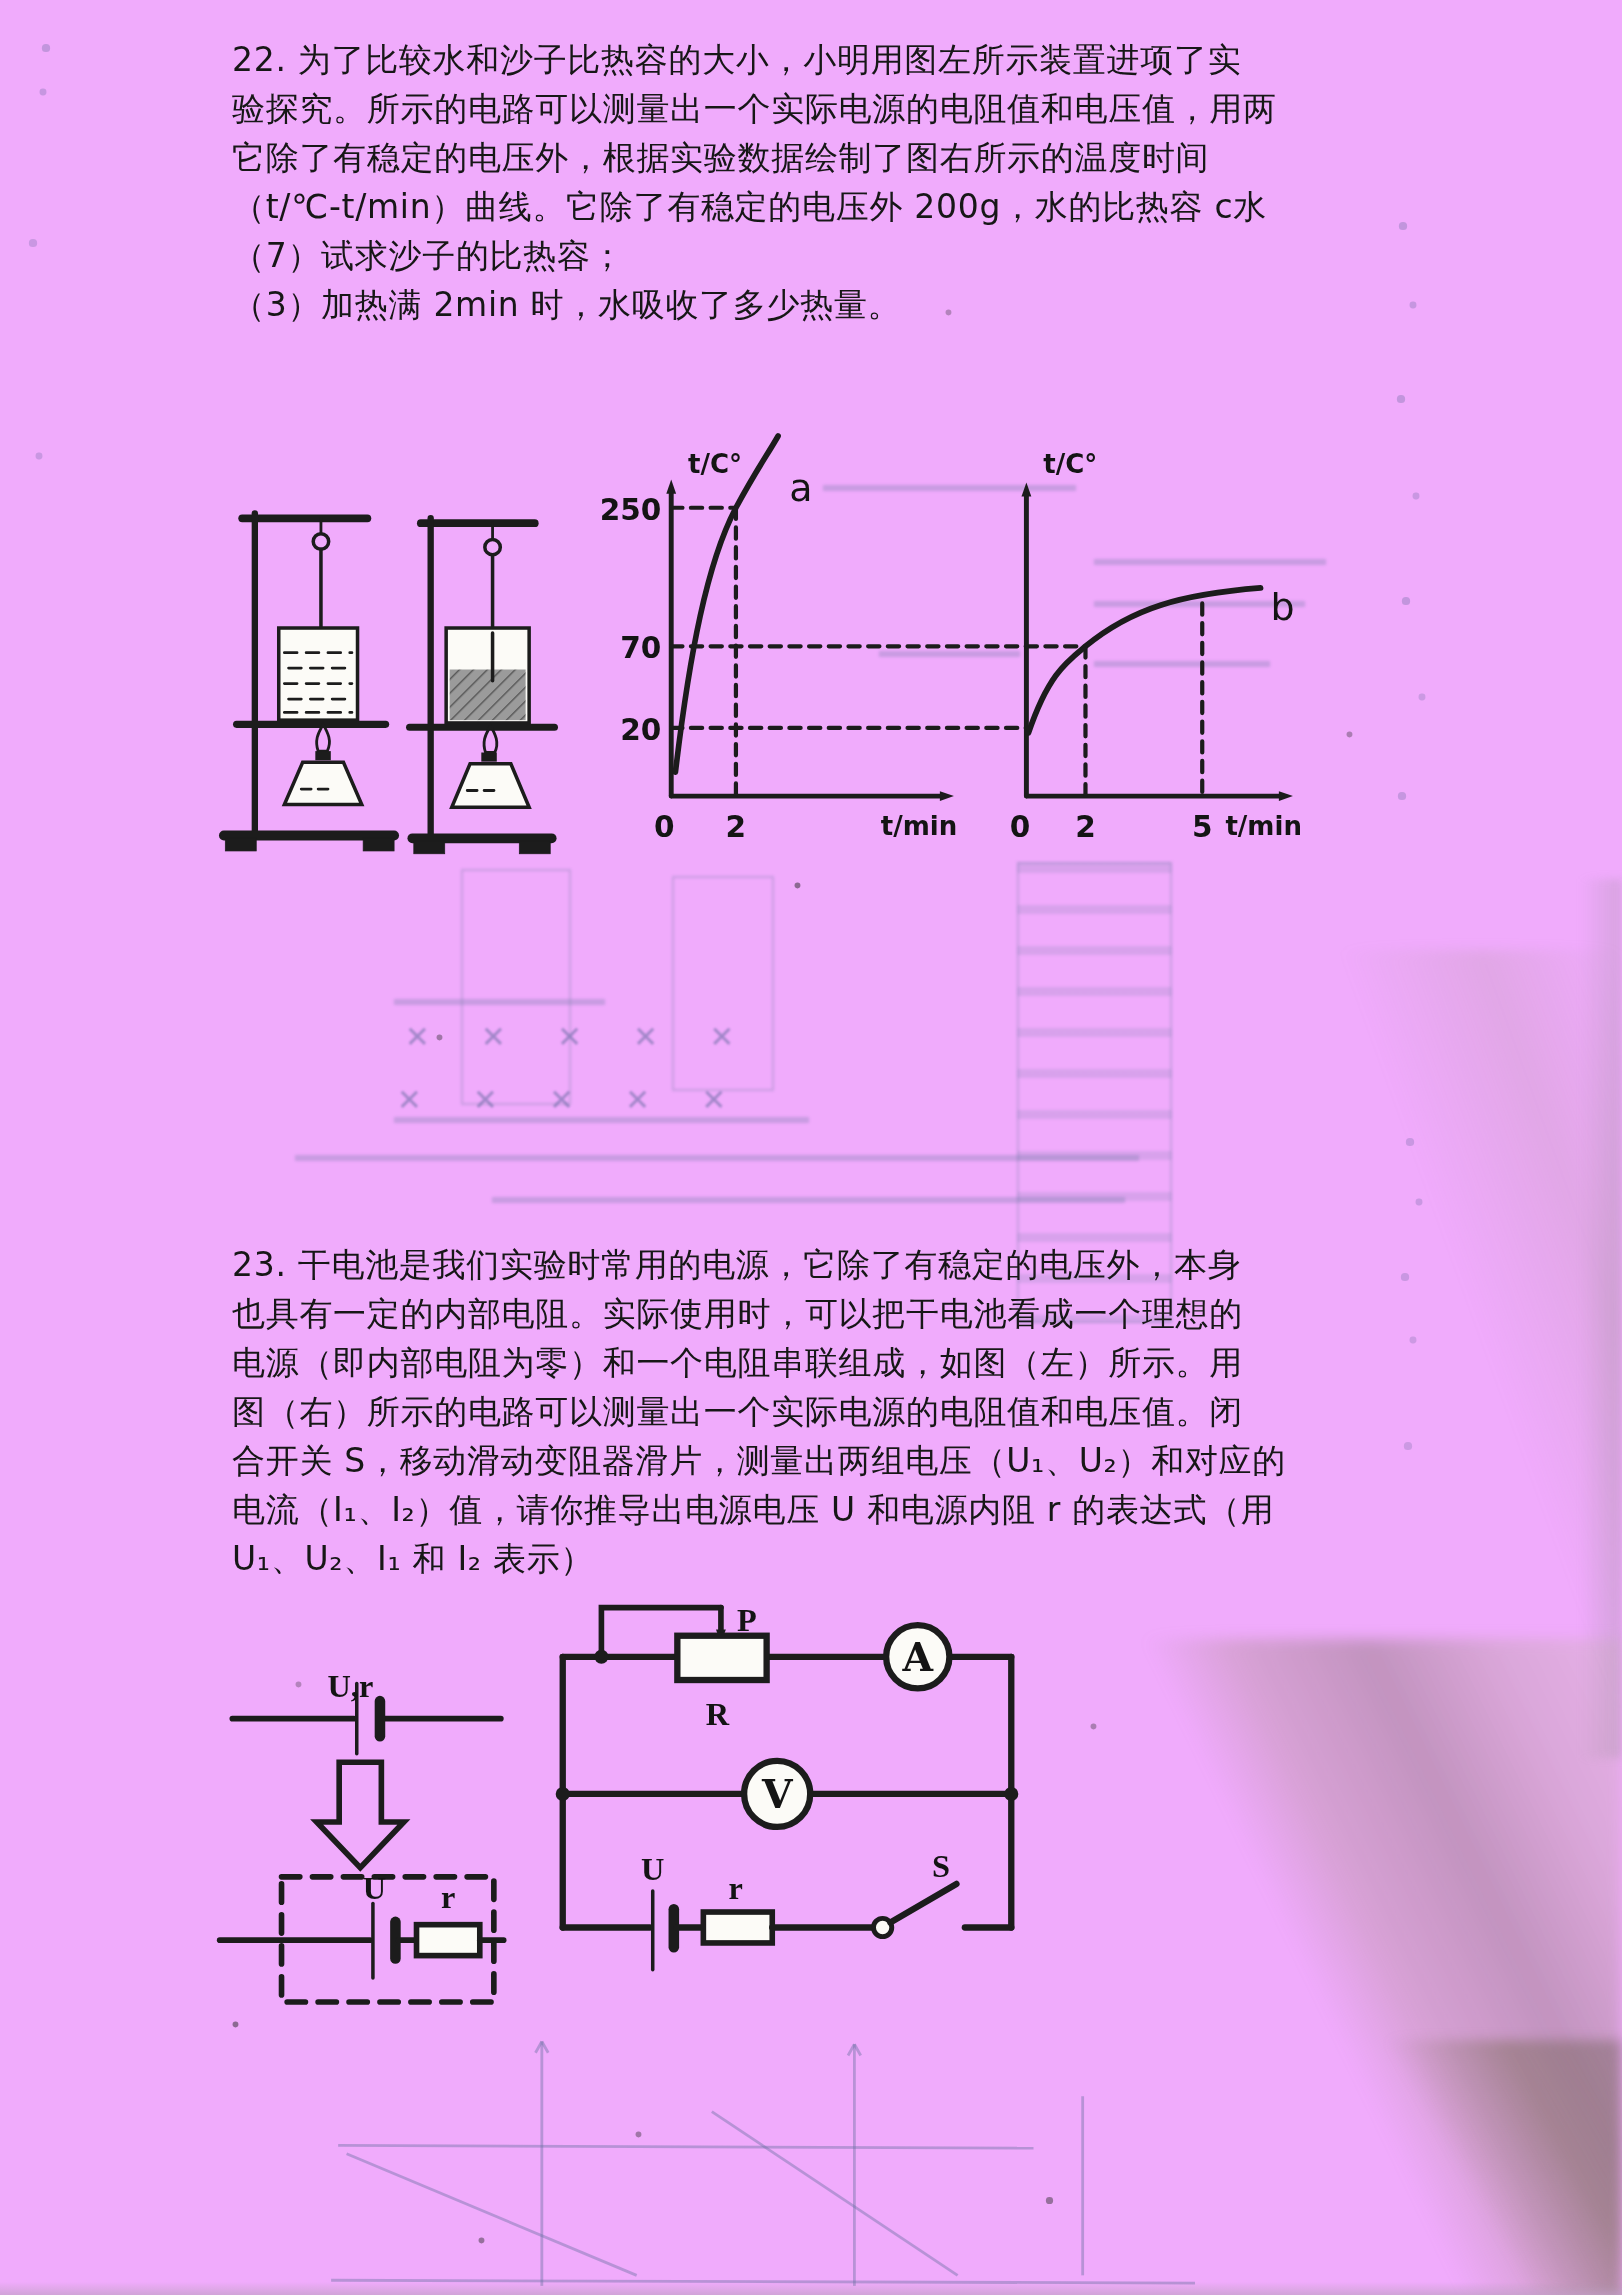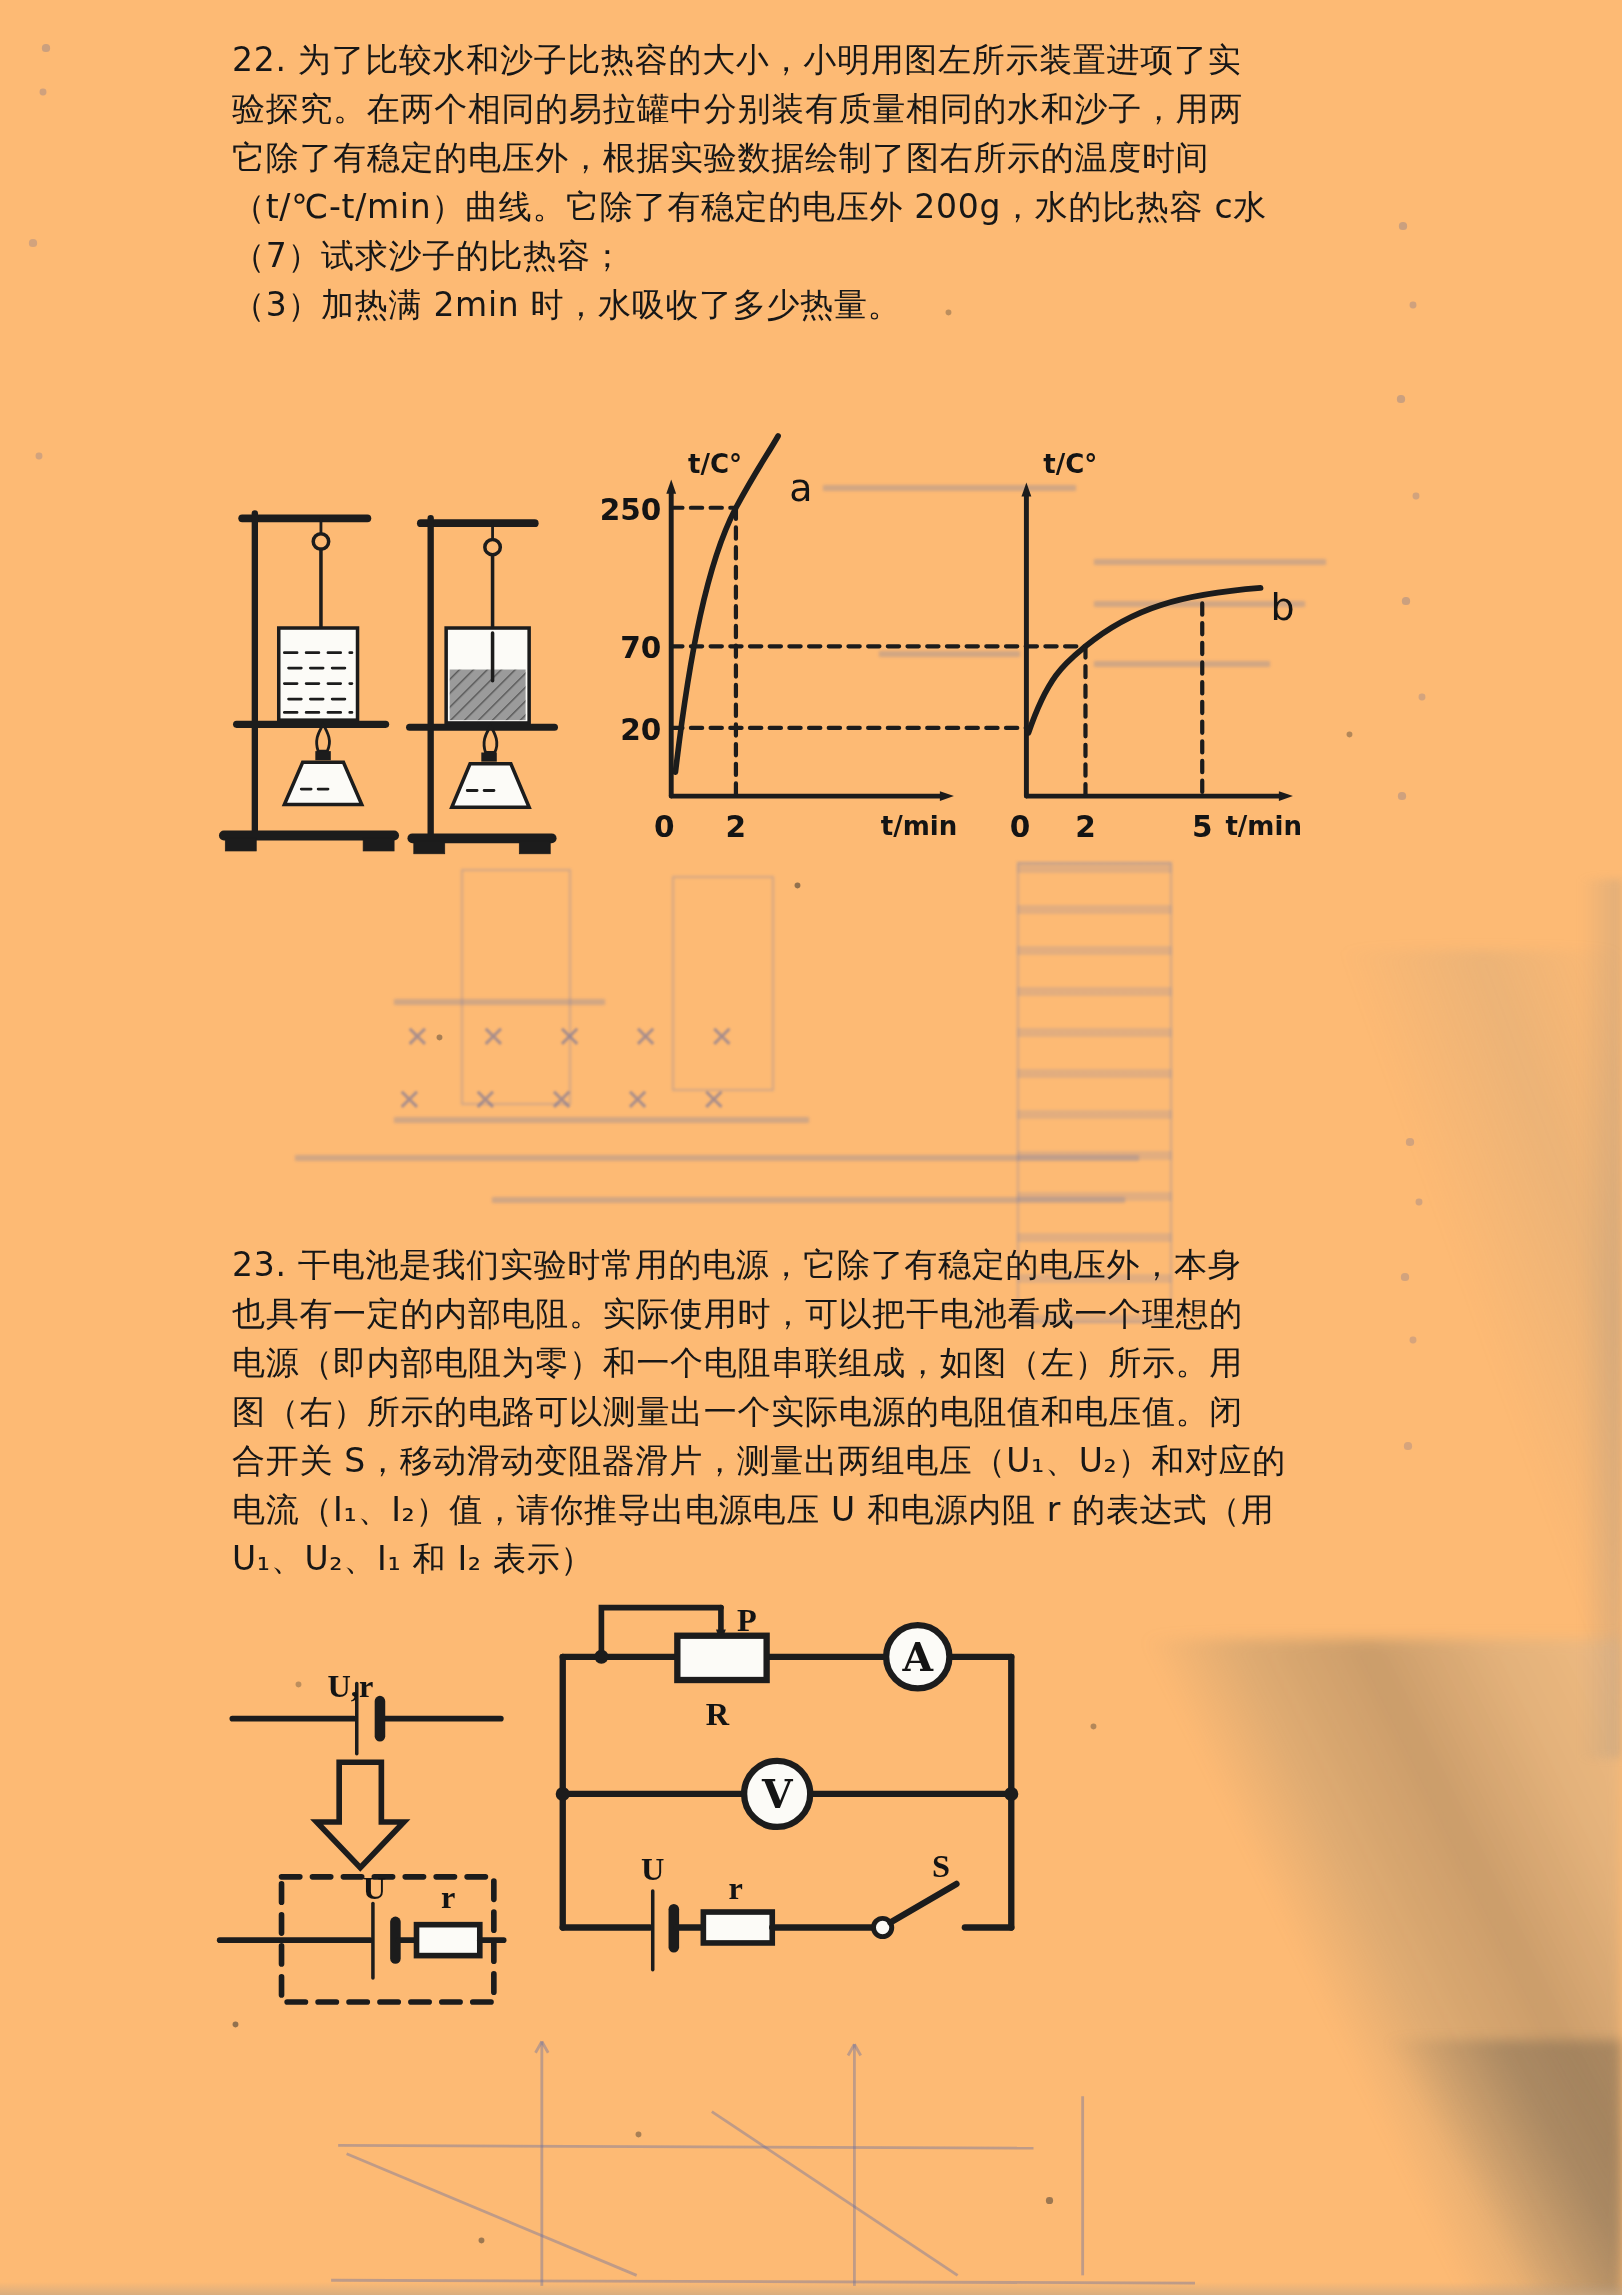--- a/index.html
+++ b/index.html
@@ -1,19 +1,19 @@
 <!DOCTYPE html>
 <html style="font-size:11.3px"><head>
 <meta charset="utf-8">
 <style>
   html,body{margin:0;padding:0;background:#e8e6e0;}
   .page{
     position:relative;
     width:1622px;height:2295px;
-    background:#fdba74;
+    background:#f0abfc;
     overflow:hidden;
     font-family:"DejaVu Sans","Liberation Sans",sans-serif;
     color:#1b1b1b;
   }
   
   .textblock{position:absolute;width:1147px;}
   .tline{
     height:49px;line-height:49px;
     font-size:33px;letter-spacing:0.7px;
     font-weight:500;
@@ -97,21 +97,21 @@
       <line x1="492" y1="3062" x2="905" y2="3235"></line>
       <line x1="1012" y1="3002" x2="1362" y2="3235"></line>
       <line x1="1540" y1="2980" x2="1540" y2="3235"></line>
     </svg>
     <div class="specks"></div>
     <div class="inkspecks"></div>
   </div>
 
   <div class="textblock" style="left:232px;top:35px;">
     <div class="tline">22. 为了比较水和沙子比热容的大小，小明用图左所示装置进项了实</div>
-    <div class="tline">验探究。在两个相同的易拉罐中分别装有质量相同的水和沙子，用两</div>
+    <div class="tline">验探究。所示的电路可以测量出一个实际电源的电阻值和电压值，用两</div>
     <div class="tline">它除了有稳定的电压外，根据实验数据绘制了图右所示的温度时间</div>
     <div class="tline">（t/℃-t/min）曲线。它除了有稳定的电压外 200g，水的比热容 c水</div>
     <div class="tline">（7）试求沙子的比热容；</div>
     <div class="tline">（3）加热满 2min 时，水吸收了多少热量。</div>
   </div>
 
   <svg style="left:211px;top:436px;" width="1168" height="422" viewBox="300 620 1660 600">
     <defs>
       <pattern id="sandhatch" width="14" height="14" patternUnits="userSpaceOnUse" patternTransform="rotate(45)">
         <rect width="14" height="14" fill="#9b9b9b"></rect>

